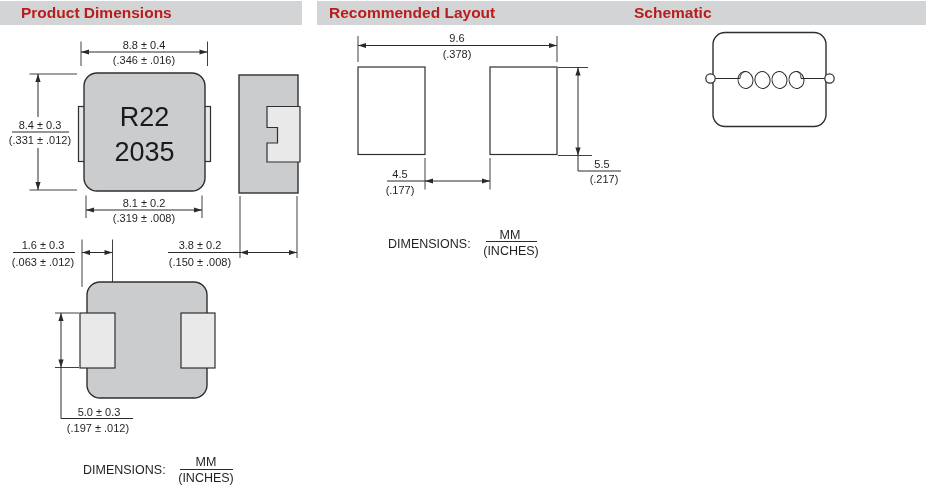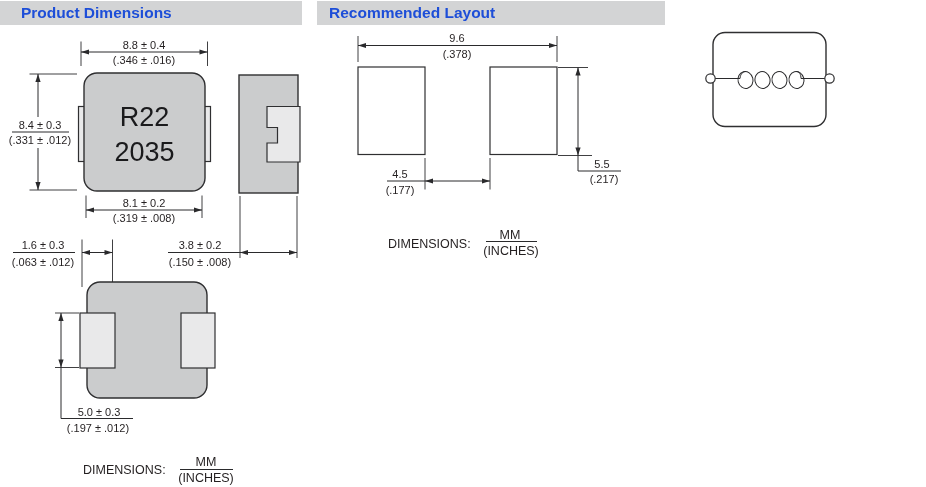--- a/index.html
+++ b/index.html
@@ -1,18 +1,18 @@
 <!DOCTYPE html>
 <html><head>
 <meta charset="utf-8">
 <style>
   html,body{margin:0;padding:0;background:#ffffff;}
   #stage{position:relative;width:926px;height:487px;background:#ffffff;overflow:hidden;
          font-family:"Liberation Sans",sans-serif;}
-  .hdr{position:absolute;top:1px;height:24px;background:#d3d4d5;color:#1d4ed8;
+  .hdr{position:absolute;top:1px;height:24px;background:#d3d4d5;color:#b91c1c;
        font-weight:bold;font-size:15.5px;line-height:24px;box-sizing:border-box;}
   .hdr1{left:0;width:302px;padding-left:21px;}
   .hdr2{left:317px;width:348px;padding-left:12px;}
   .hdr3{left:618px;width:308px;padding-left:16px;}
   svg{position:absolute;left:0;top:0;}
   .ln{stroke:#2a2a2c;stroke-width:1;fill:none;}
   .thin{stroke:#2a2a2c;stroke-width:0.9;fill:none;}
   .outline{stroke:#2f2f31;stroke-width:1.4;}
   .outline2{stroke:#2f2f31;stroke-width:1.2;}
   .bodyfill{fill:#cbcccd;}
@@ -26,20 +26,23 @@
 </head>
 <body>
 
 <div id="stage">
 
   <div class="hdr hdr1">
     <span>Product Dimensions</span>
   </div>
   <div class="hdr hdr2">
     <span>Recommended Layout</span>
+  </div>
+  <div class="hdr hdr3">
+    <span>Schematic</span>
   </div>
 
   <svg width="926" height="487" viewBox="0 0 926 487">
 
     <g>
       <rect x="78.5" y="106.5" width="8" height="55" class="termfill outline2"></rect>
       <rect x="202.5" y="106.5" width="8" height="55" class="termfill outline2"></rect>
       <rect x="84" y="73" width="121" height="118" rx="13" class="bodyfill outline"></rect>
       <text x="144.5" y="126" text-anchor="middle" class="mark">R22</text>
       <text x="144.5" y="161" text-anchor="middle" class="mark">2035</text>

